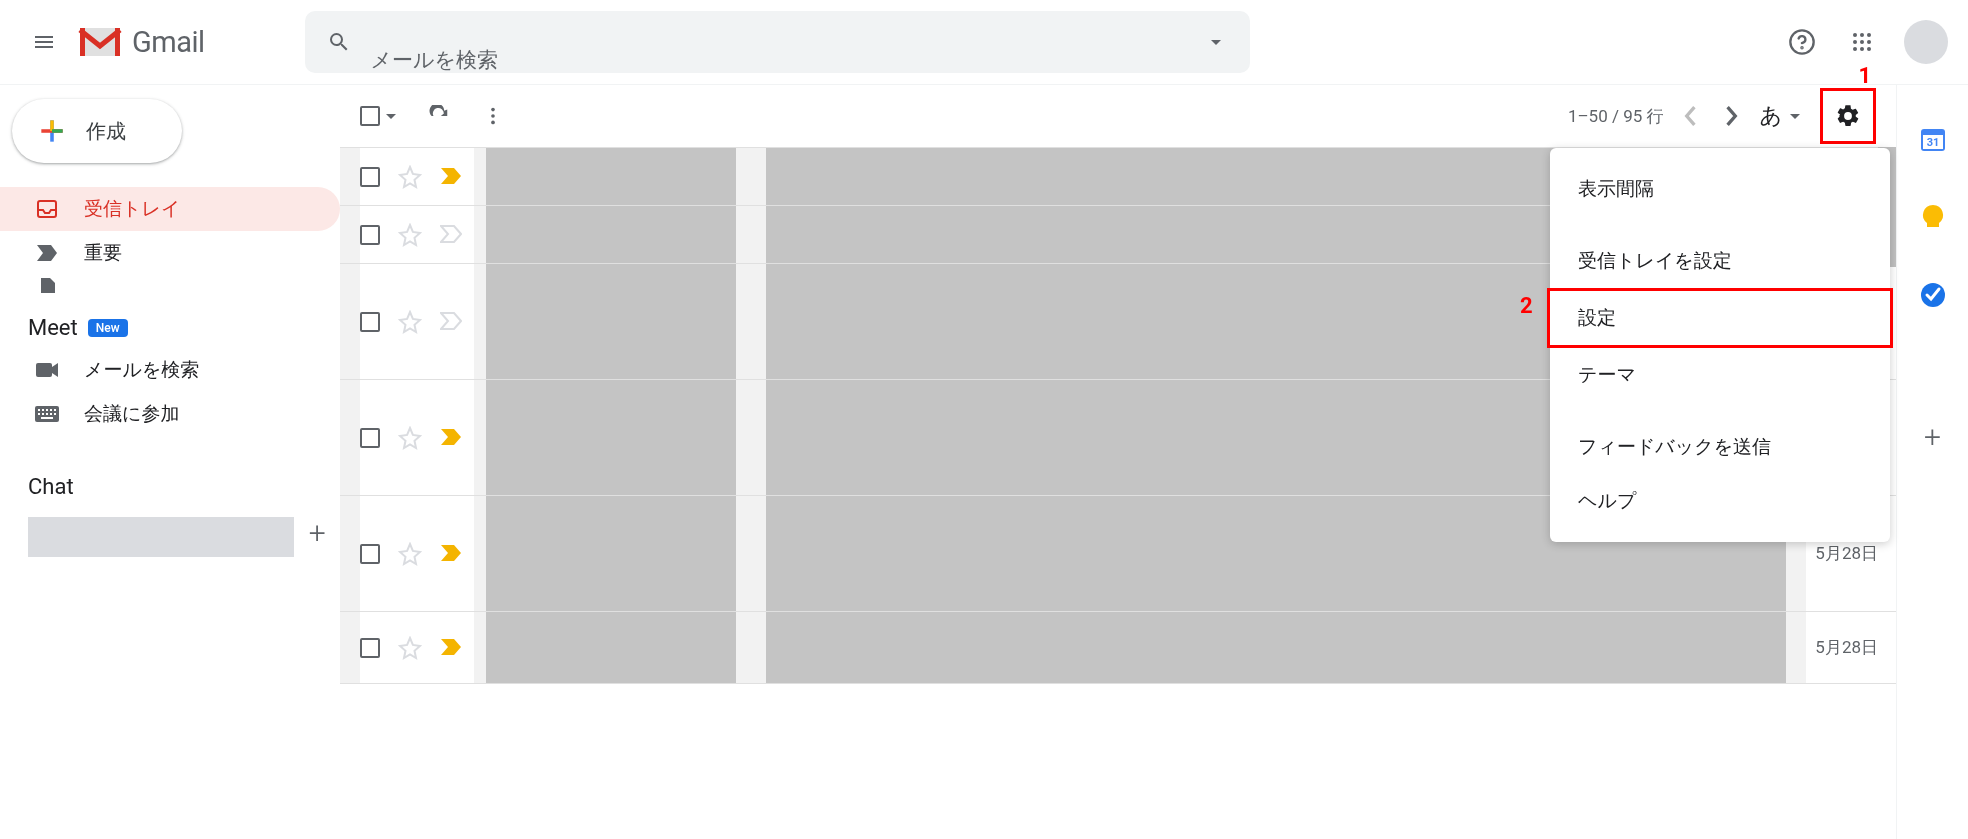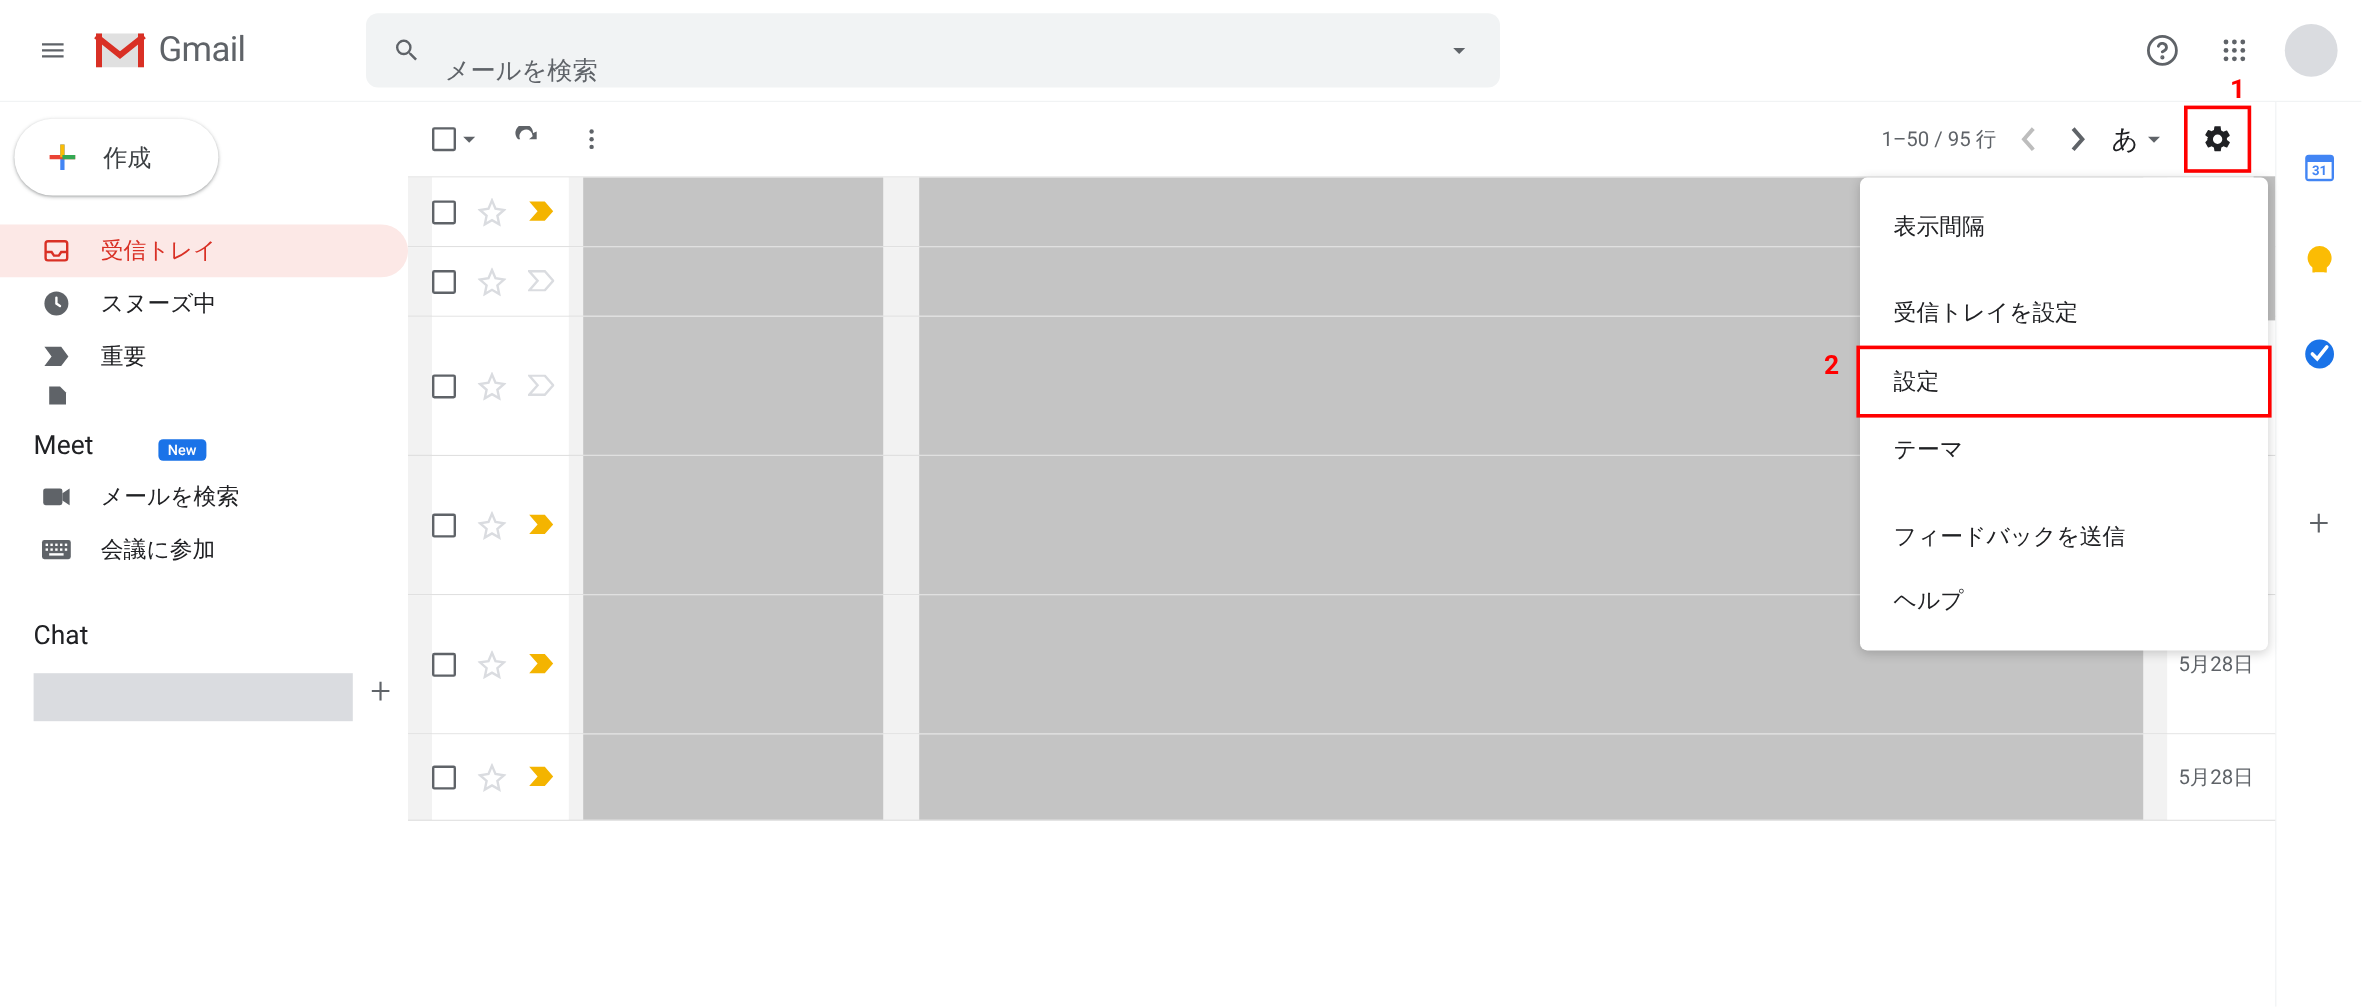--- a/index.html
+++ b/index.html
@@ -27,21 +27,21 @@
     .compose-plus { width: 32px; height: 32px; }
     .compose-label { font-size: 20px; color: #3c4043; margin-left: 18px; }
     .nav-list { margin-top: 24px; }
     .nav-item { display: flex; align-items: center; height: 44px; padding-left: 34px; border-radius: 0 22px 22px 0; cursor: pointer; color: #202124; font-size: 19px; }
     .nav-item.active { background: #fce8e6; color: #d93025; font-weight: 400; }
     .nav-icon { width: 26px; height: 26px; display: flex; align-items: center; justify-content: center; margin-right: 24px; }
     .nav-item.active .nav-icon { color: #d93025; }
     .nav-item .nav-icon { color: #5f6368; }
     .nav-cut { height: 44px; padding-left: 34px; display: flex; align-items: center; overflow: hidden; }
     .nav-cut .nav-icon { color: #5f6368; }
-    .section-header { display: flex; align-items: flex-end; padding: 8px 0 8px 28px; font-size: 22px; color: #202124; gap: 44px; }
+    .section-header { display: flex; align-items: center; padding: 8px 0 8px 28px; font-size: 22px; color: #202124; }
     .new-badge { background: #1a73e8; color: #fff; font-size: 12px; padding: 2px 8px; border-radius: 4px; margin-left: 10px; font-weight: 500; }
     .add-meeting { width: 48px; height: 48px; display: flex; align-items: center; justify-content: center; color: #5f6368; font-size: 30px; font-weight: 300; }
     .chat-section { margin-top: 30px; }
     .chat-placeholder { width: 280px; height: 40px; background: #dadce0; margin: 10px 0 0 28px; }
     
     
     .main { flex: 1; display: flex; flex-direction: column; }
     .toolbar { height: 62px; display: flex; align-items: center; padding: 0 20px; }
     .checkbox-wrap { display: flex; align-items: center; gap: 6px; color: #5f6368; }
     .checkbox { width: 20px; height: 20px; border: 2px solid #5f6368; border-radius: 2px; }
@@ -151,29 +151,20 @@
     </div>
     <div class="nav-list">
       <div class="nav-item active">
         <span class="nav-icon">
             <svg width="24" height="24" viewBox="0 0 24 24" fill="none" stroke="currentColor" stroke-width="2">
               <rect x="3" y="4" width="18" height="16" rx="2"></rect>
               <path d="M3 13h5l2 3h4l2-3h5"></path>
             </svg>
           </span>
         <span>受信トレイ</span>
-      </div>
-      <div class="nav-item">
-        <span class="nav-icon">
-            <svg width="24" height="24" viewBox="0 0 24 24" fill="currentColor">
-              <circle cx="12" cy="12" r="10"></circle>
-              <path d="M12 7v5l3 2" stroke="#fff" stroke-width="2" fill="none" stroke-linecap="round"></path>
-            </svg>
-          </span>
-        <span>スヌーズ中</span>
       </div>
       <div class="nav-item">
         <span class="nav-icon">
             <svg width="24" height="20" viewBox="0 0 24 20" fill="currentColor">
               <path d="M2 2h14l6 8-6 8H2l6-8z"></path>
             </svg>
           </span>
         <span>重要</span>
       </div>
       <div class="nav-cut" style="height:18px; align-items:flex-start;">

